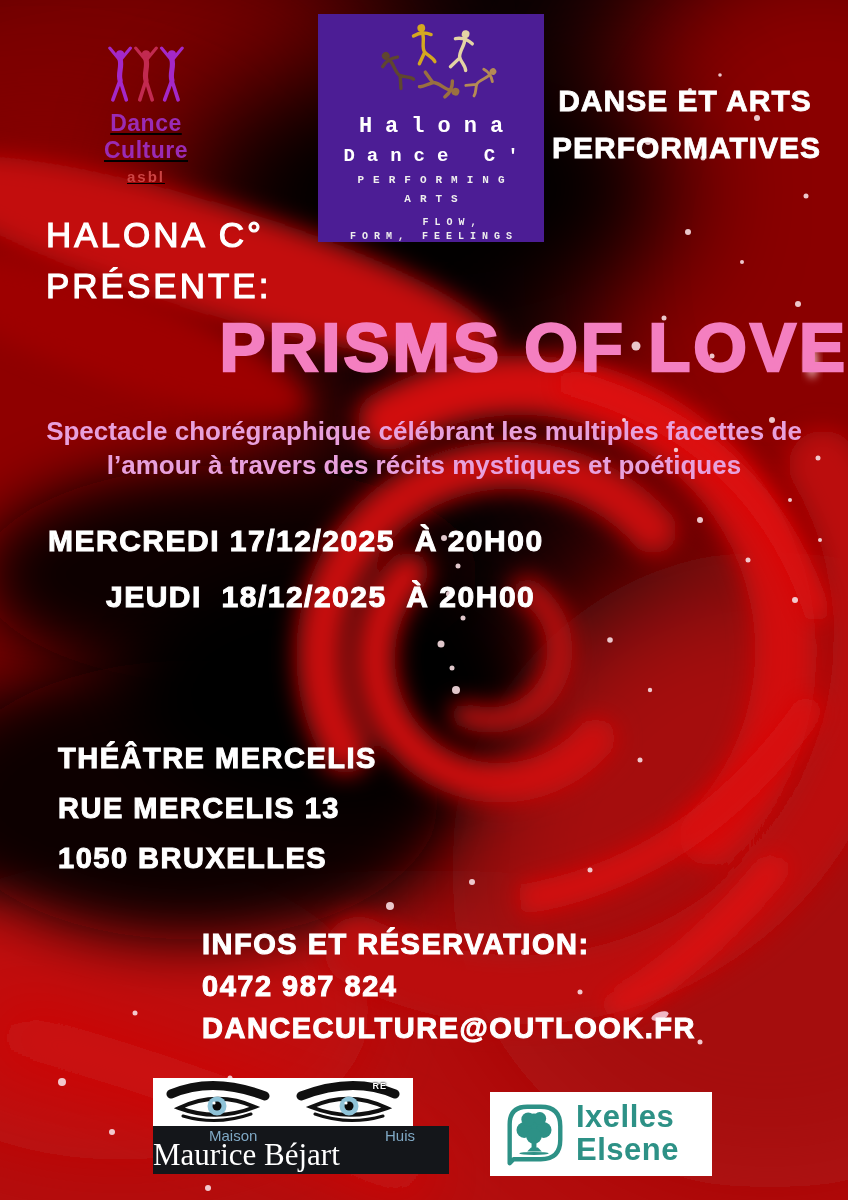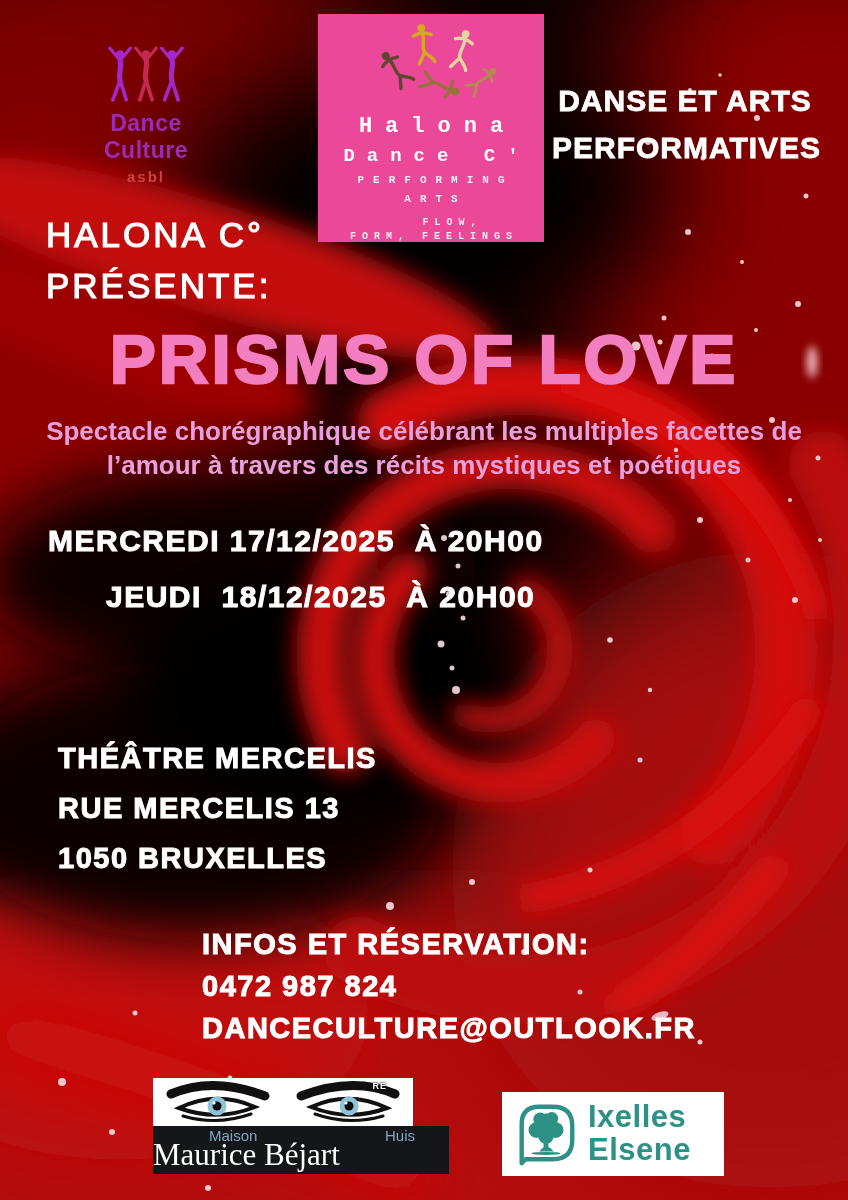--- a/index.html
+++ b/index.html
@@ -4,26 +4,26 @@
 <style>
   html,body{margin:0;padding:0;background:#000;}
   .poster{
     position:relative;width:848px;height:1200px;overflow:hidden;
     background:#0a0102;font-family:"Liberation Sans",sans-serif;
   }
   .bg{position:absolute;left:0;top:0;z-index:0;}
   .layer{position:absolute;z-index:2;}
 
   
-  .dc-logo{left:66px;top:46px;width:160px;text-align:center;}
+  .dc-logo{left:66px;top:46px;width:160px;text-align:center;text-decoration:underline;}
   .dc-name{font-size:23px;font-weight:bold;color:#9a2bb5;letter-spacing:.5px;margin-top:2px;}
   .dc-asbl{font-size:15px;font-weight:bold;color:#cc4444;letter-spacing:2px;margin-top:4px;}
 
   
-  .halona-box{left:318px;top:14px;width:226px;height:228px;background:#ec4899;
+  .halona-box{left:318px;top:14px;width:226px;height:228px;background:#4c1d95;
     display:flex;flex-direction:column;align-items:center;justify-content:flex-start;
     padding-top:8px;box-sizing:border-box;}
   .hl1{font-family:"Liberation Mono",monospace;font-weight:bold;color:#fff;
     font-size:22px;letter-spacing:13px;text-indent:13px;margin-top:2px;}
   .hl2{font-family:"Liberation Mono",monospace;font-weight:bold;color:#fff;
     font-size:19px;letter-spacing:12px;text-indent:12px;margin-top:6px;}
   .hl3{font-family:"Liberation Mono",monospace;font-weight:bold;color:#eee;
     font-size:11px;letter-spacing:9px;text-indent:9px;margin-top:7px;}
   .hl4{font-family:"Liberation Mono",monospace;font-weight:bold;color:#eee;
     font-size:10px;letter-spacing:6px;text-indent:6px;margin-top:3px;}
@@ -31,21 +31,21 @@
 
   
   .tagline{left:552px;top:78px;width:266px;text-align:center;color:#fff;
     font-size:30px;font-weight:bold;line-height:1.55;letter-spacing:1px;
     -webkit-text-stroke:.8px #fff;}
 
   
   .presents{left:46px;top:210px;color:#fff;font-size:35px;font-weight:normal;
     letter-spacing:3px;line-height:1.45;-webkit-text-stroke:1.2px #fff;}
 
-  .title{left:0;top:320px;width:848px;text-align:center;margin:0;
+  .title{left:0;top:308px;width:848px;text-align:right;margin:0;
     font-size:69px;font-weight:bold;color:#f47fc0;letter-spacing:3px;
     -webkit-text-stroke:2.5px #f47fc0;}
 
   .subtitle{left:14px;top:414px;width:820px;text-align:center;margin:0;
     font-size:26px;font-weight:bold;color:#e8a0dc;line-height:1.32;}
 
   .date{color:#fff;font-size:30px;font-weight:bold;letter-spacing:1.5px;
     white-space:pre;-webkit-text-stroke:1px #fff;}
   .date1{left:48px;top:524px;}
   .date2{left:106px;top:580px;}
@@ -62,21 +62,21 @@
   .bj-re{position:absolute;top:3px;right:26px;font-size:9px;font-weight:bold;color:#fff;
     text-shadow:0 0 2px #000,0 0 2px #000;letter-spacing:1px;}
   .bj-band{position:relative;width:296px;height:48px;background:#14161a;}
   .bj-maison{position:absolute;left:56px;top:1px;color:#7fa8c4;font-size:15px;}
   .bj-huis{position:absolute;right:34px;top:1px;color:#7fa8c4;font-size:15px;}
   .bj-name{position:absolute;left:0;right:0;bottom:1px;text-align:left;
     font-family:"Liberation Serif",serif;font-size:31px;color:#fff;}
 
   
   .ixelles{left:490px;top:1092px;width:222px;height:84px;background:#fff;
-    display:flex;align-items:center;gap:6px;padding:4px 8px;box-sizing:border-box;margin-left:12px;}
+    display:flex;align-items:center;gap:6px;padding:4px 8px;box-sizing:border-box;}
   .ix-text{color:#2d9186;font-size:31px;font-weight:bold;line-height:1.05;letter-spacing:.5px;}
 </style>
 </head>
 <body>
 
 <div class="poster">
 
   <svg class="bg" width="848" height="1200" viewBox="0 0 848 1200">
     <defs>
       <filter id="b60" x="-80%" y="-80%" width="260%" height="260%">

